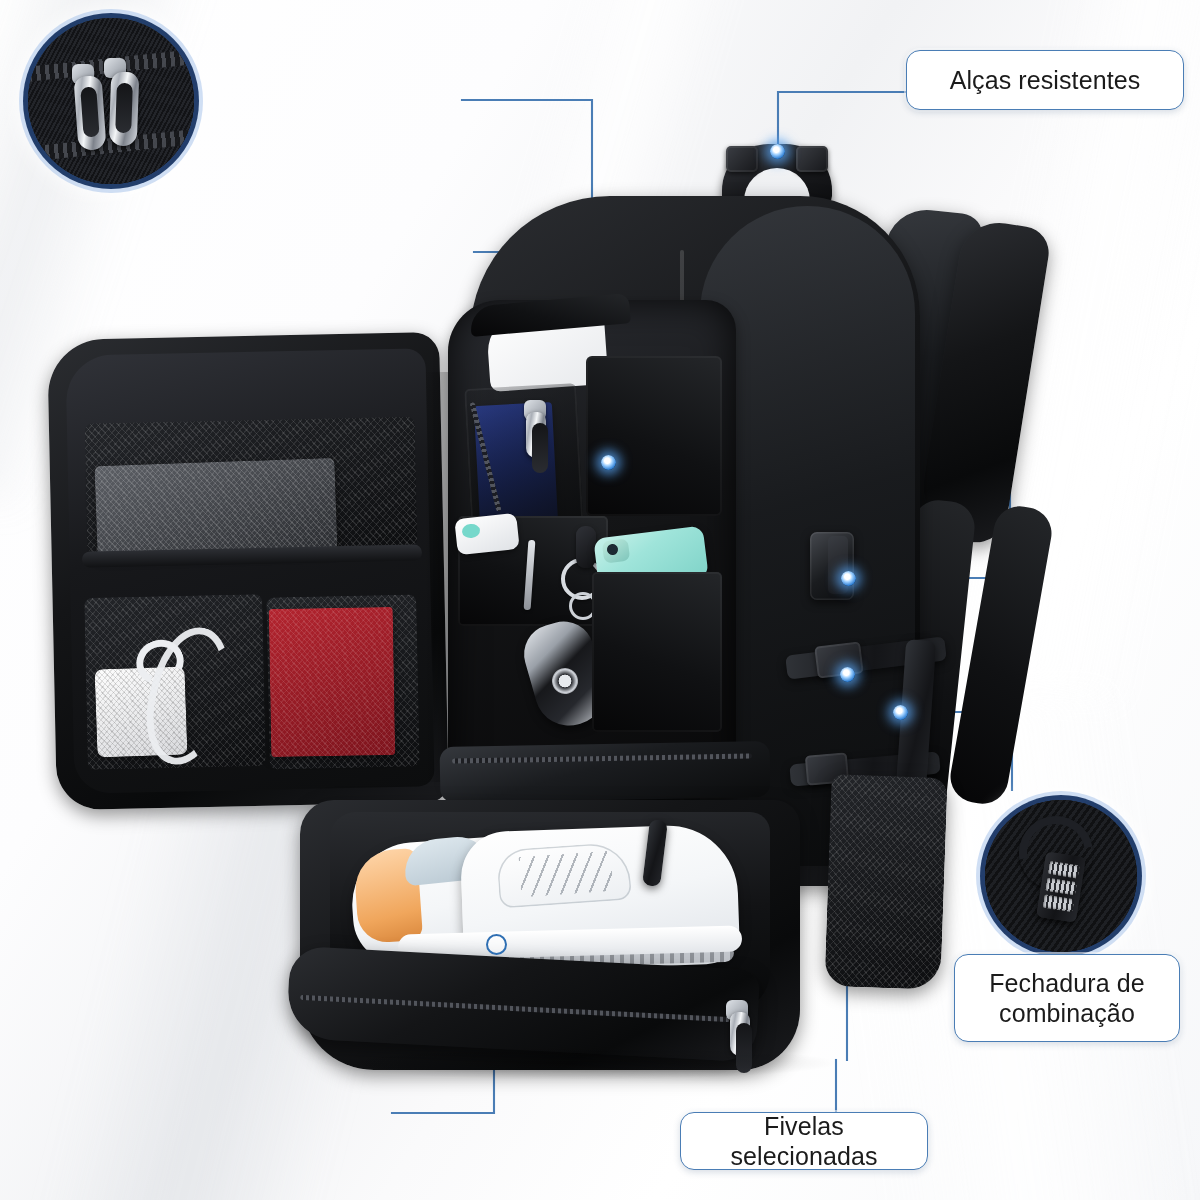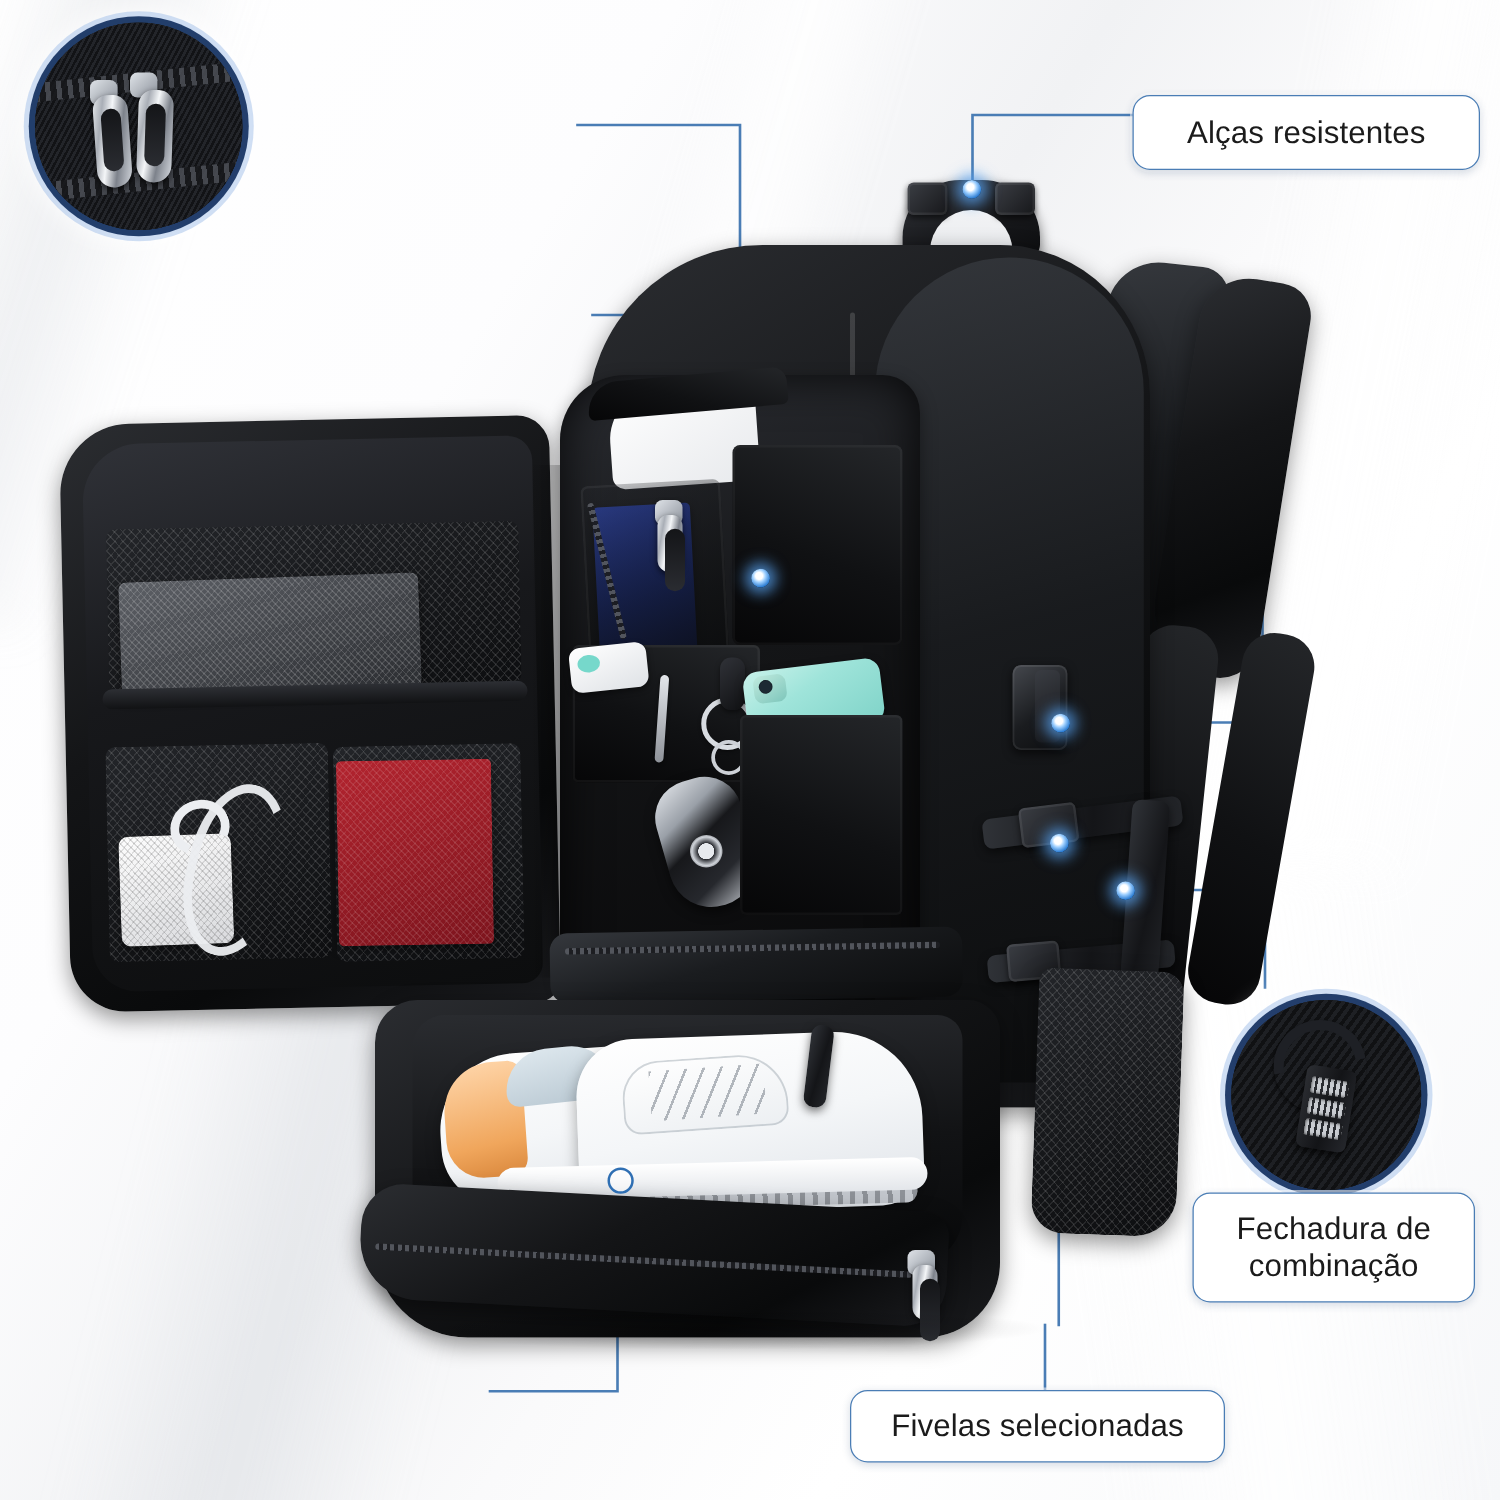--- a/index.html
+++ b/index.html
@@ -324,22 +324,22 @@
 
   <div class="dot" style="left:770px;top:144px;"></div>
   <div class="dot" style="left:601px;top:455px;"></div>
   <div class="dot" style="left:841px;top:571px;"></div>
   <div class="dot" style="left:840px;top:667px;"></div>
   <div class="dot" style="left:893px;top:705px;"></div>
   <div class="dotring" style="left:486px;top:934px;"></div>
 
 
 
-  <div class="callout" style="left:906px;top:76px;width:278px;height:60px;">Alças resistentes</div>
+  <div class="callout" style="left:906px;top:50px;width:278px;height:60px;">Alças resistentes</div>
 
 
   <div class="callout" style="left:954px;top:954px;width:226px;height:88px;">Fechadura de
 combinação</div>
 
-  <div class="callout" style="left:680px;top:1112px;width:300px;height:58px;">Fivelas selecionadas</div>
+  <div class="callout" style="left:680px;top:1112px;width:248px;height:58px;">Fivelas selecionadas</div>
 
 
 </div>
 
 </body></html>

